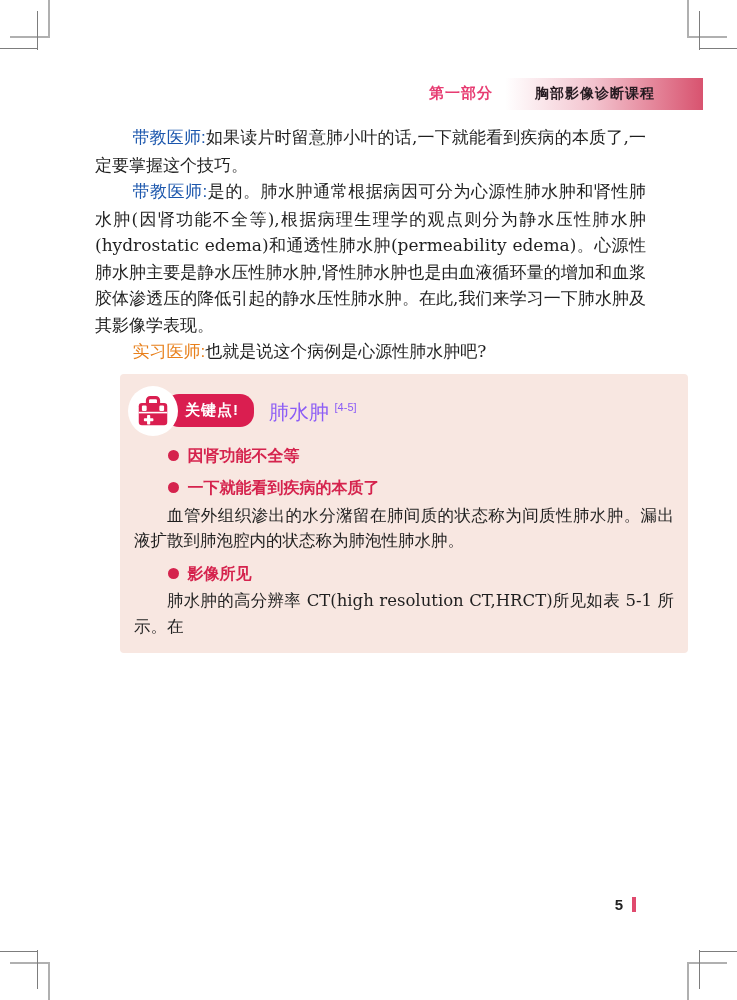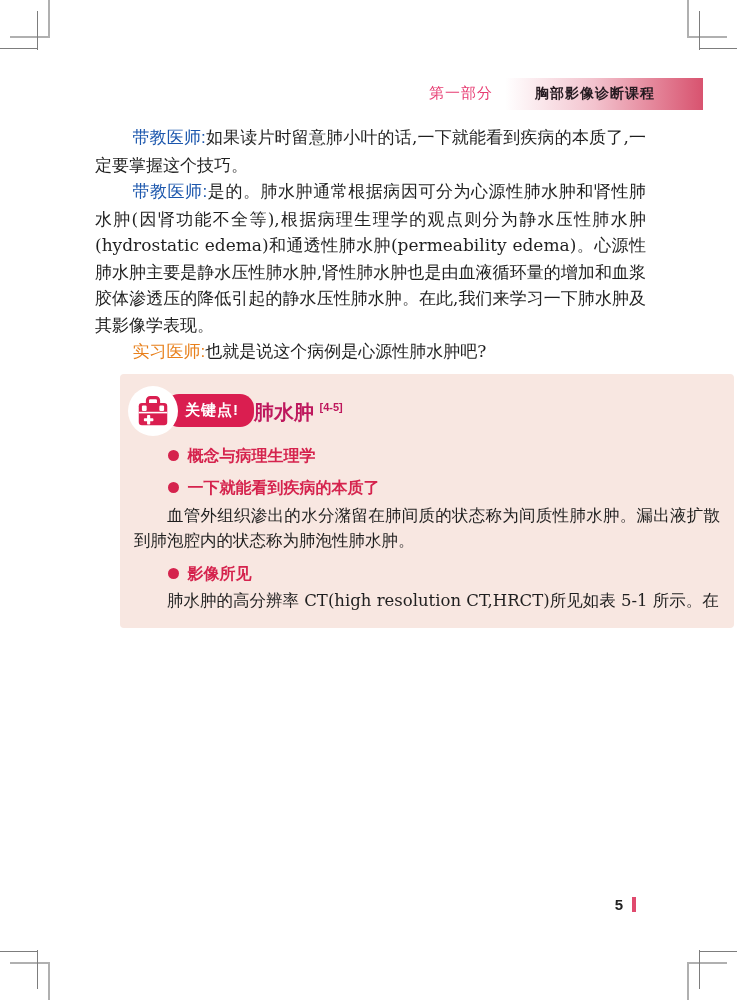--- a/index.html
+++ b/index.html
@@ -7,21 +7,21 @@
     width:737px;height:1000px;position:relative;background:#ffffff;
     font-family:"DejaVu Serif","Liberation Serif",serif;overflow:hidden;
   }
   
   .crop{position:absolute;background:#b0b0b0;}
   .crop.dark{background:#7d7d7d;}
 
   
   .running-head{position:absolute;top:83px;right:34px;display:flex;align-items:center;height:21px;}
   .part-label{
-    font-family:"Liberation Sans",sans-serif;font-weight:normal;font-size:15px;
+    font-family:"Liberation Sans",sans-serif;font-weight:bold;font-size:15px;
     color:#e73c72;letter-spacing:1px;margin-right:12px;white-space:nowrap;
   }
   .chapter-bar{
     width:198px;height:32px;display:flex;align-items:center;
     background:linear-gradient(90deg,#ffffff 0%,#f3c3ce 45%,#d8536f 100%);
     padding-left:30px;box-sizing:border-box;
   }
   .chapter-bar .chapter-title{
     font-family:"Liberation Sans",sans-serif;font-weight:bold;font-size:14px;
     color:#261b21;letter-spacing:1px;white-space:nowrap;
@@ -34,38 +34,38 @@
   }
   .dia{margin:0;text-indent:2.2em;}
   .spk{font-family:"Liberation Sans",sans-serif;font-weight:normal;}
   .spk.blue{color:#1c57ad;}
   .spk.green{color:#26a23b;}
   .spk.orange{color:#e8801c;}
   sup.ref{font-size:10px;line-height:0;}
 
   
   .keypoint{
-    margin:8px 0 0 25px;width:614px;box-sizing:border-box;
+    margin:8px 0 0 25px;width:568px;box-sizing:border-box;
     background:#f8e7e1;border-radius:4px;padding:12px 14px 14px 14px;
     font-size:16.5px;line-height:25.5px;
   }
   .kp-head{display:flex;align-items:center;height:50px;margin-left:-6px;}
   .kp-circle{
     width:50px;height:50px;border-radius:50%;background:#ffffff;flex:0 0 auto;
     display:flex;align-items:center;justify-content:center;position:relative;z-index:2;
   }
   .kp-badge{
     background:#da1e50;color:#ffffff;font-family:"Liberation Sans",sans-serif;
     font-weight:bold;font-size:15px;letter-spacing:1px;
     padding:3px 15px 4px 20px;border-radius:14px;margin-left:-13px;
     position:relative;z-index:1;white-space:nowrap;
   }
   .kp-title{
-    font-family:"Liberation Sans",sans-serif;font-weight:bold;font-size:20px;
-    color:#be185d;white-space:nowrap;
+    font-family:"Liberation Sans",sans-serif;font-weight:normal;font-size:20px;
+    color:#8b5cf6;margin-left:15px;white-space:nowrap;
   }
   .kp-title sup{font-size:11px;}
   .kp-heading{
     display:flex;align-items:center;gap:9px;margin:7px 0 2px 2.1em;
     font-family:"Liberation Sans",sans-serif;font-weight:bold;font-size:16px;color:#d5234d;
   }
   .kp-dot{width:11px;height:11px;border-radius:50%;background:#d5234d;flex:0 0 auto;}
   .kp-para{margin:0;text-indent:2em;text-align:justify;color:#1f1f1f;}
 
   
@@ -134,21 +134,21 @@
             <rect x="16.5" y="29" width="4" height="12" rx="1" fill="#ffffff"></rect>
             <rect x="12.5" y="33" width="12" height="4" rx="1" fill="#ffffff"></rect>
           </svg>
         </span>
         <span class="kp-badge">关键点!</span>
         <span class="kp-title"><span>肺水肿</span> <sup>[4-5]</sup></span>
       </div>
 
       <div class="kp-heading">
         <span class="kp-dot"></span>
-        <span>概念与病理生理学</span>
+        <span>因肾功能不全等</span>
       </div>
 
       <div class="kp-heading">
         <span class="kp-dot"></span>
         <span>一下就能看到疾病的本质了</span>
       </div>
       <p class="kp-para">血管外组织渗出的水分潴留在肺间质的状态称为间质性肺水肿。漏出液扩散到肺泡腔内的状态称为肺泡性肺水肿。</p>
 
       <div class="kp-heading">
         <span class="kp-dot"></span>

